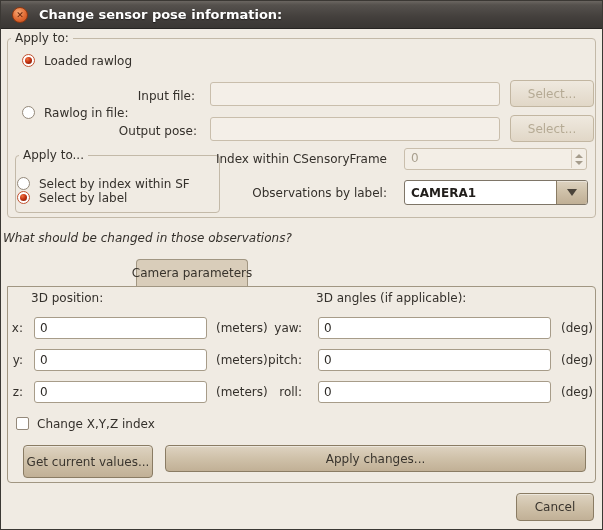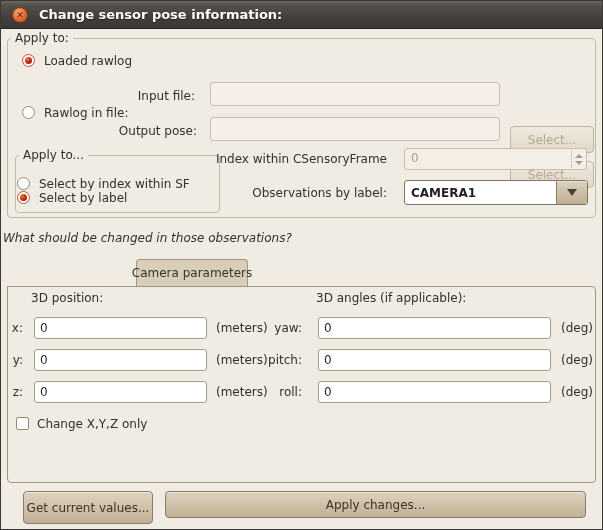--- a/index.html
+++ b/index.html
@@ -110,21 +110,21 @@
     position:absolute; left:6px; top:285px; width:589px; height:197px;
     border:1px solid #A19682; border-radius:0 4px 4px 4px; background:#F0EBE3; z-index:0;
   }
 
   
   .btn {
     position:absolute; border:1px solid #8A7C64; border-radius:4px;
     background:linear-gradient(180deg,#DED3C1 0%,#CFC1A9 50%,#C1B096 100%);
     box-shadow:inset 0 1px 0 rgba(255,255,255,.45);
     font-size:12px; color:#3A352E;
-    display:flex; align-items:center; justify-content:center; white-space:nowrap;margin-top:46px;
+    display:flex; align-items:center; justify-content:center; white-space:nowrap;
   }
   .btn.disabled {
     background:linear-gradient(180deg,#EFE9DF,#E1D7C7);
     border-color:#C2B6A1; color:#B5AA94; box-shadow:none;
   }
 </style>
 </head>
 <body>
 
 <div class="window">
@@ -212,20 +212,20 @@
   <div class="lbl" style="left:560px; top:352px;">(deg)</div>
 
   <div class="lbl right" style="right:579px; top:384px;">z:</div>
   <input class="tinput" style="left: 33px; top: 380px; width: 173px; height: 22px;" value="0">
   <div class="lbl" style="left:215px; top:384px;">(meters)</div>
   <div class="lbl right" style="right:300px; top:384px;">roll:</div>
   <input class="tinput" style="left: 317px; top: 380px; width: 233px; height: 22px;" value="0">
   <div class="lbl" style="left:560px; top:384px;">(deg)</div>
 
   <span class="checkbox" style="left:15px; top:416px;"></span>
-  <div class="lbl" style="left:36px; top:416px;">Change X,Y,Z only</div>
+  <div class="lbl" style="left:36px; top:416px;">Change X,Y,Z index</div>
 
   <div class="btn" style="left:22px; top:444px; width:130px; height:33px;">Get current values...</div>
   <div class="btn" style="left:164px; top:444px; width:421px; height:27px;">Apply changes...</div>
 
   <div class="btn" style="left:515px; top:492px; width:78px; height:28px;">Cancel</div>
 
 </div>
 
 </body></html>

